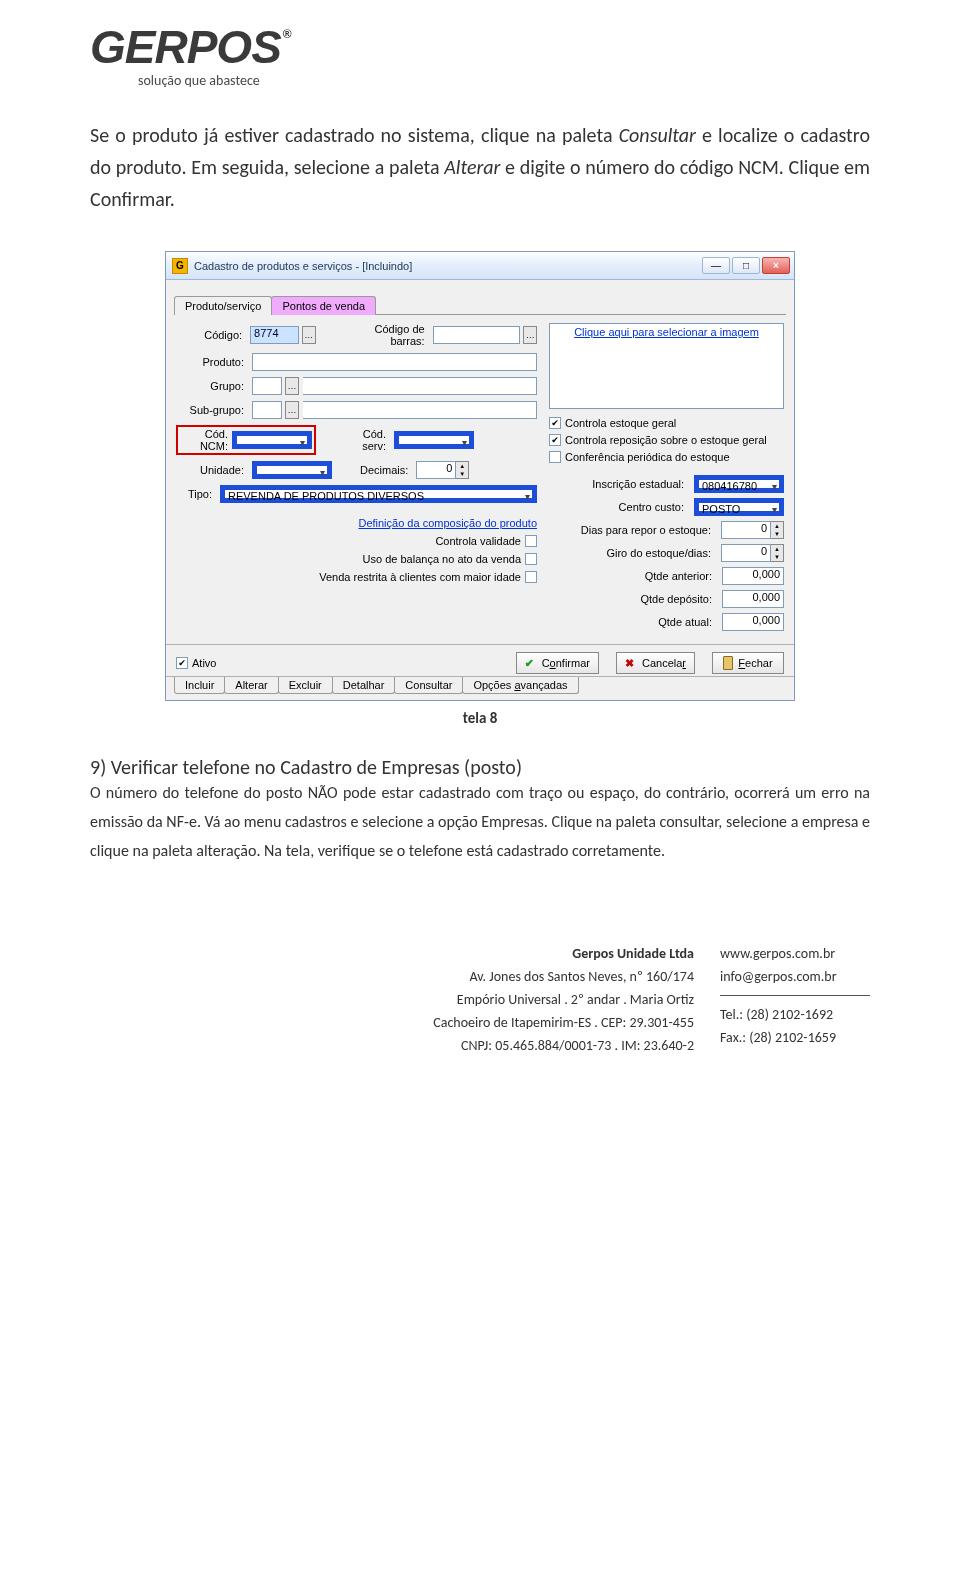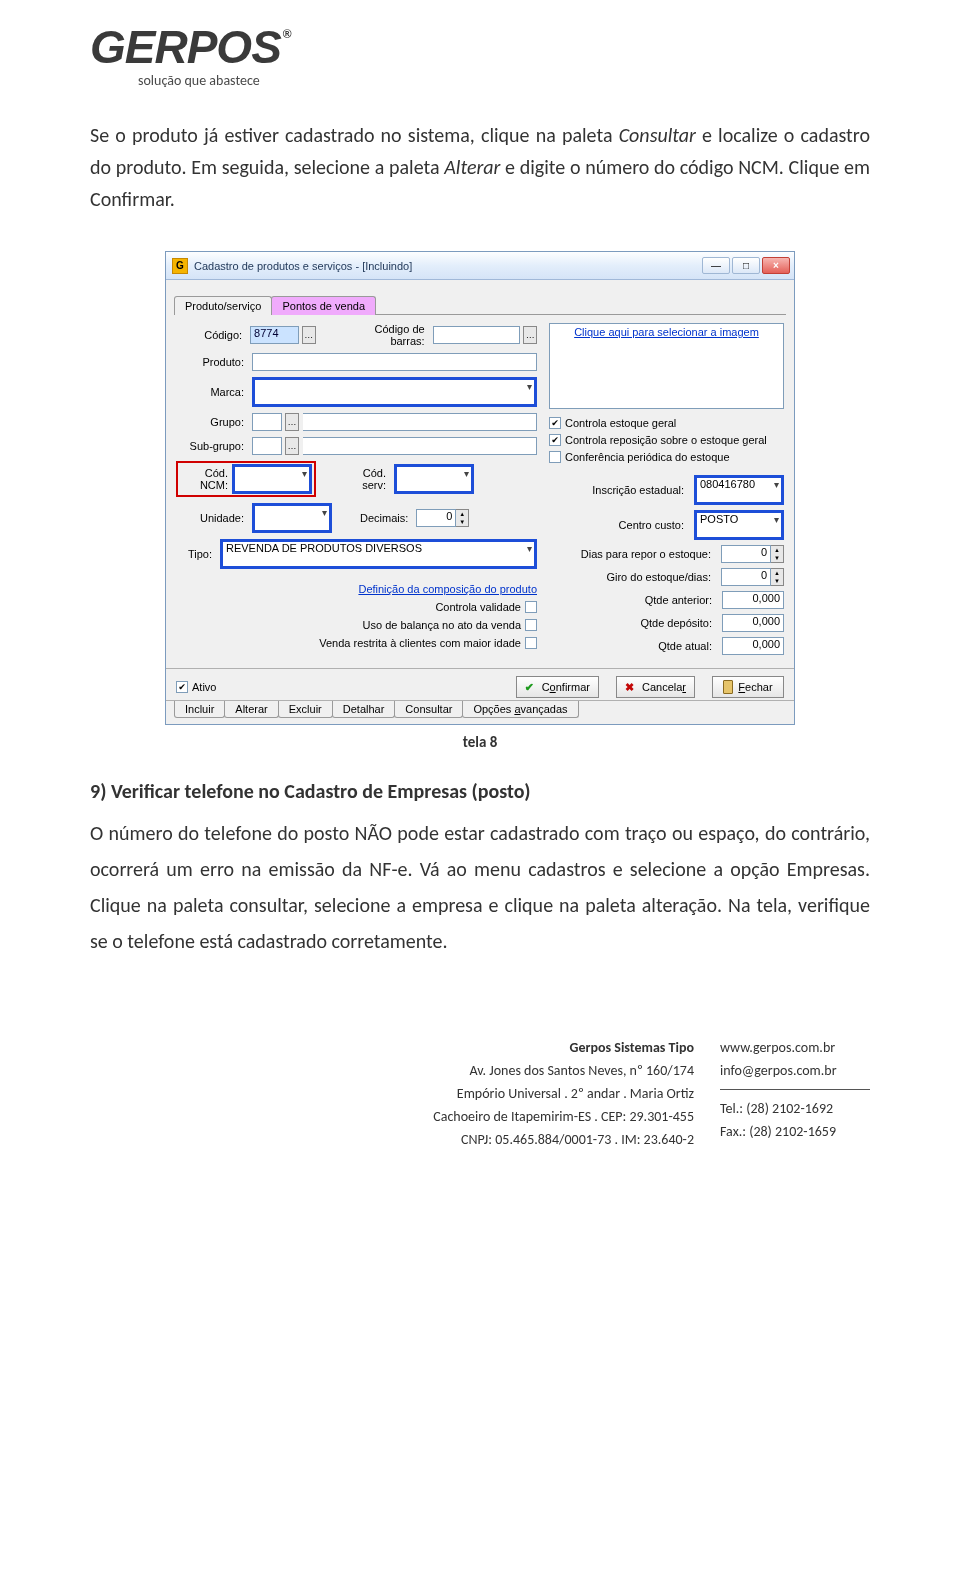--- a/index.html
+++ b/index.html
@@ -111,21 +111,21 @@
   .w70 { width: 72px;}
   .w50 { width: 52px;}
   .w40 { width: 40px;}
   .inp {
     height: 18px;
     border: 1px solid #7F9DB9;
     background:#fff;
     font-size:11px;
     padding: 0 3px;
   }
-  .sel { border:3px solid #1d4ed8; background:#fff; height:30px; padding:0 14px 0 3px; position:relative;}
+  .sel { border:5px solid #1d4ed8; background:#fff; height:18px; padding:0 14px 0 3px; position:relative;}
   .sel::after { content:"▾"; position:absolute; right:2px; top:1px; font-size:10px; color:#444;}
   .dots {
     width: 14px; height:18px; border:1px solid #888; background:#E8E8E8;
     font-size:9px; text-align:center; line-height:16px; margin-left:-1px;
   }
   .linklike { color:#0033CC; text-decoration: underline; }
   .chk { display:flex; align-items:center; gap:4px; margin-bottom:5px;}
   .chkbox { width:12px; height:12px; border:1px solid #7F9DB9; background:#fff; font-size:9px; text-align:center; line-height:10px;}
   .redbox { border: 2px solid #D00000; padding: 1px 2px; display:inline-flex; align-items:center;}
   .spin { display:inline-flex; align-items:center;}
@@ -166,26 +166,26 @@
 
   .caption {
     text-align: center;
     font-weight: bold;
     font-size: 15px;
     margin: 8px 0 28px 0;
     color:#333;
   }
   .sect-head {
     font-size: 20px;
-    font-weight: bold;
+    font-weight: normal;
     color:#333;
-    margin-bottom: 12px;
+    margin-bottom: 0;
   }
   .body-para {
-    font-size: 20px;
+    font-size: 16px;
     line-height: 1.8;
     text-align: justify;
     color:#333;
   }
 
   
   .footer {
     margin-top: 80px;
     display:flex;
     justify-content: flex-end;
@@ -235,24 +235,20 @@
         <span class="lbl w70">Código:</span>
         <span class="inp" style="width:50px;background:#CBE3FF;color:#003;">8774</span>
         <span class="dots">…</span>
         <span class="lbl" style="margin-left:20px">Código de barras:</span>
         <span class="inp" style="width:90px"></span>
         <span class="dots">…</span>
       </div>
       <div class="row">
         <span class="lbl w70">Produto:</span>
         <span class="inp" style="flex:1"></span>
-      </div>
-      <div class="row">
-        <span class="lbl w70">Marca:</span>
-        <span class="sel" style="flex:1"></span>
       </div>
       <div class="row">
         <span class="lbl w70">Grupo:</span>
         <span class="inp" style="width:30px"></span>
         <span class="dots">…</span>
         <span class="inp" style="flex:1;border-left:none"></span>
       </div>
       <div class="row">
         <span class="lbl w70">Sub-grupo:</span>
         <span class="inp" style="width:30px"></span>
@@ -392,21 +388,21 @@
   </div>
 </div>
 
 <div class="caption">tela 8</div>
 
 <div class="sect-head">9) Verificar telefone no Cadastro de Empresas (posto)</div>
 <div class="body-para">O número do telefone do posto NÃO pode estar cadastrado com traço ou espaço, do contrário, ocorrerá um erro na emissão da NF-e. Vá ao menu cadastros e selecione a  opção Empresas. Clique na paleta consultar, selecione a empresa e clique na paleta alteração. Na tela, verifique se o telefone está cadastrado corretamente.</div>
 
 <div class="footer">
   <div class="col left">
-    <span class="label-strong">Gerpos Sistemas Tipo</span>
+    <span class="label-strong">Gerpos Unidade Ltda</span>
     <span>Av. Jones dos Santos Neves, nº 160/174</span>
     <span>Empório Universal . 2º andar . Maria Ortiz</span>
     <span>Cachoeiro de Itapemirim-ES . CEP: 29.301-455</span>
     <span>CNPJ: 05.465.884/0001-73 . IM: 23.640-2</span>
   </div>
   <div class="col" style="text-align:left">
     <span>www.gerpos.com.br</span>
     <span>info@gerpos.com.br</span>
     <span class="hr"></span>
     <span>Tel.: (28) 2102-1692</span>

